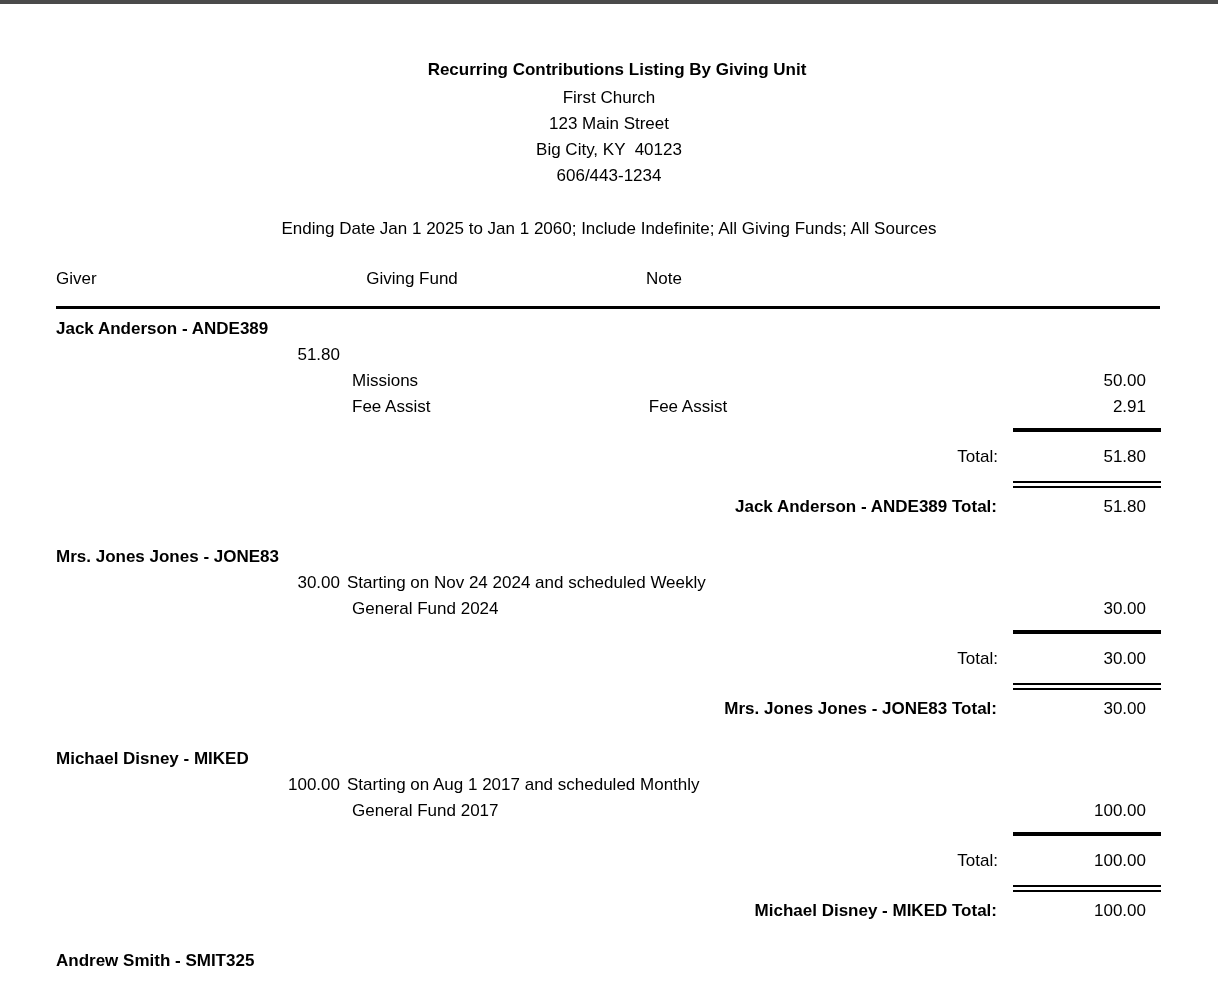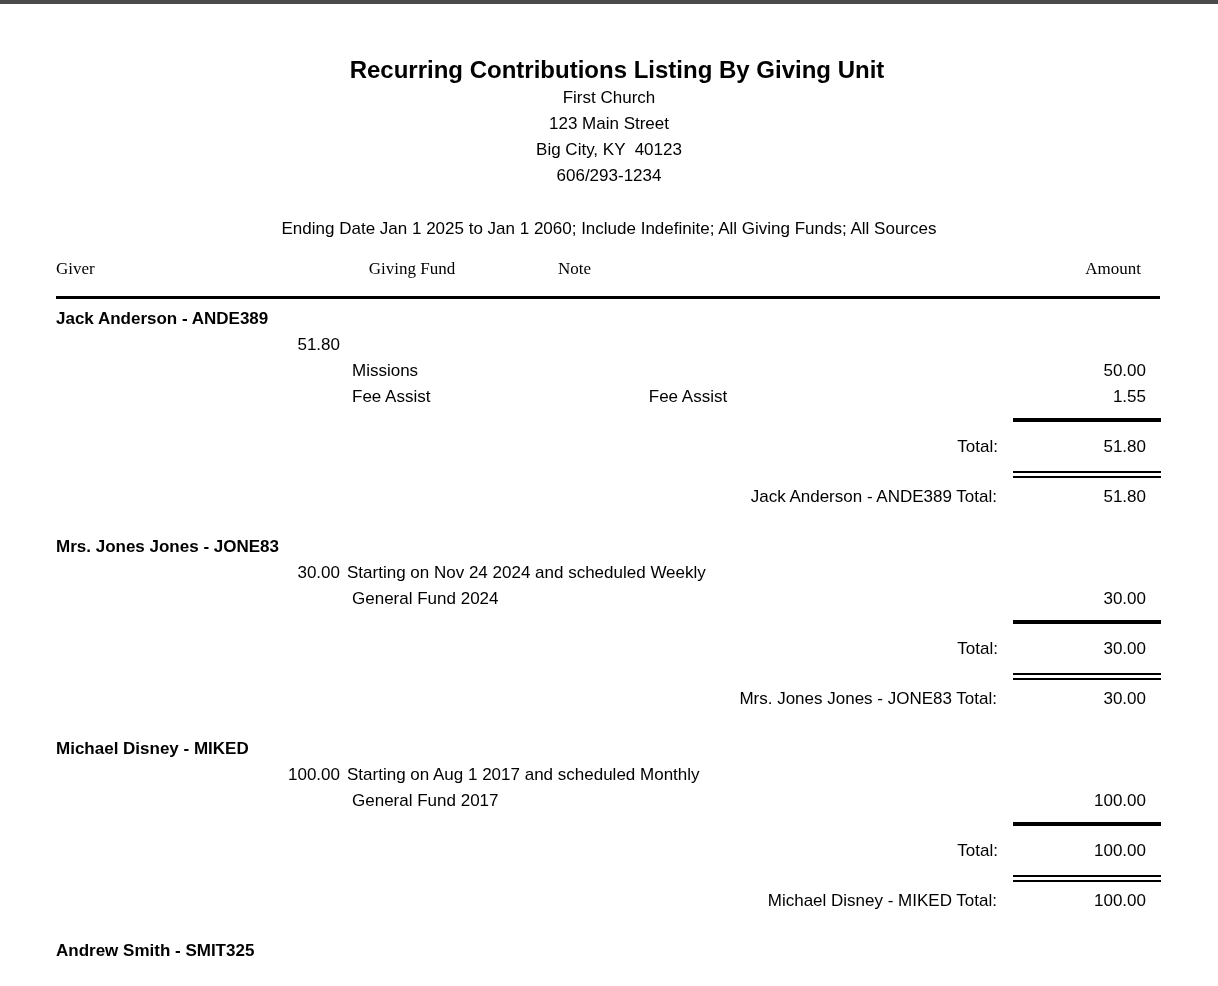--- a/index.html
+++ b/index.html
@@ -2,44 +2,44 @@
 <html><head>
 <meta charset="utf-8">
 <style>
   * { margin:0; padding:0; box-sizing:border-box; }
   html,body { width:1218px; height:986px; overflow:hidden; background:#fff; }
   body { font-family:"Liberation Sans","DejaVu Sans",sans-serif; color:#000; }
   .page { position:relative; width:1218px; height:986px; background:#fff; }
   .topbar { width:1218px; height:4px; background:#4a4a4a; }
 
   .report-header { text-align:center; }
-  .title { margin-top:51px; font-size:24px; font-weight:bold; line-height:30px;margin-left:16px; }
+  .title { margin-top:51px; font-size:17px; font-weight:bold; line-height:30px;margin-left:16px; }
   .org-line { font-size:17px; line-height:26px; white-space:pre; }
   .criteria { margin-top:27px; font-size:17px; line-height:26px; }
 
   .table { font-size:17px; }
   .row { position:relative; height:26px; line-height:26px; }
   .row span { position:absolute; top:0; white-space:pre; }
 
-  .thead { margin-top:14px;font-family:Liberation Serif, serif; }
+  .thead { margin-top:24px; }
   .h-giver { left:56px; }
   .h-fund  { left:312px; width:200px; text-align:center; }
-  .h-note  { left:558px; width:260px; }
+  .h-note  { left:534px; width:260px; text-align:center; }
   .h-amt   { left:941px; width:200px; text-align:right; }
 
   .rule-header { margin:14px 0 0 56px; width:1104px; height:3px; background:#000; }
 
   .giver { left:56px; font-weight:bold; }
   .sched-amt  { left:0; width:340px; text-align:right; }
   .sched-text { left:347px; }
   .fund { left:352px;text-align:right; }
   .note { left:558px; width:260px; text-align:center; }
   .amt  { left:946px; width:200px; text-align:right; }
   .total-label  { left:598px; width:400px; text-align:right; }
-  .gtotal-label { left:497px; width:500px; text-align:right; font-weight:normal; }
+  .gtotal-label { left:497px; width:500px; text-align:right; font-weight:bold; }
 
   .rule-total  { margin:8px 0 0 1013px; width:148px; height:4px; background:#000; }
   .rule-double { margin:11px 0 0 1013px; width:148px; height:7px;
                  border-top:2px solid #000; border-bottom:2px solid #000; }
 
   .m-name { margin-top:24px; }
   .m-total-row { margin-top:12px; }
   .m-gtotal-row { margin-top:6px; }
   .m-first-name { margin-top:7px;padding-left:32px; }
 </style>
@@ -47,47 +47,46 @@
 <body>
 
 <div class="page">
   <div class="topbar"></div>
 
   <div class="report-header">
     <div class="title">Recurring Contributions Listing By Giving Unit</div>
     <div class="org-line">First Church</div>
     <div class="org-line">123 Main Street</div>
     <div class="org-line">Big City, KY  40123</div>
-    <div class="org-line">606/293-1234</div>
+    <div class="org-line">606/443-1234</div>
     <div class="criteria">Ending Date Jan 1 2025 to Jan 1 2060; Include Indefinite; All Giving Funds; All Sources</div>
   </div>
 
   <div class="table">
     <div class="row thead">
       <span class="h-giver">Giver</span>
       <span class="h-fund">Giving Fund</span>
       <span class="h-note">Note</span>
-      <span class="h-amt">Amount</span>
     </div>
     <div class="rule-header"></div>
     <div id="groups">
         <div class="row m-first-name">
           <span class="giver">Jack Anderson - ANDE389</span>
         </div>
         <div class="row ">
           <span class="sched-amt">51.80</span>
         </div>
         <div class="row ">
           <span class="fund">Missions</span>
           <span class="amt">50.00</span>
         </div>
         <div class="row ">
           <span class="fund">Fee Assist</span>
           <span class="note">Fee Assist</span>
-          <span class="amt">1.55</span>
+          <span class="amt">2.91</span>
         </div>
         <div class="rule-total"></div>
         <div class="row m-total-row">
           <span class="total-label">Total:</span>
           <span class="amt">51.80</span>
         </div>
         <div class="rule-double"></div>
         <div class="row m-gtotal-row">
           <span class="gtotal-label">Jack Anderson - ANDE389 Total:</span>
           <span class="amt">51.80</span>

